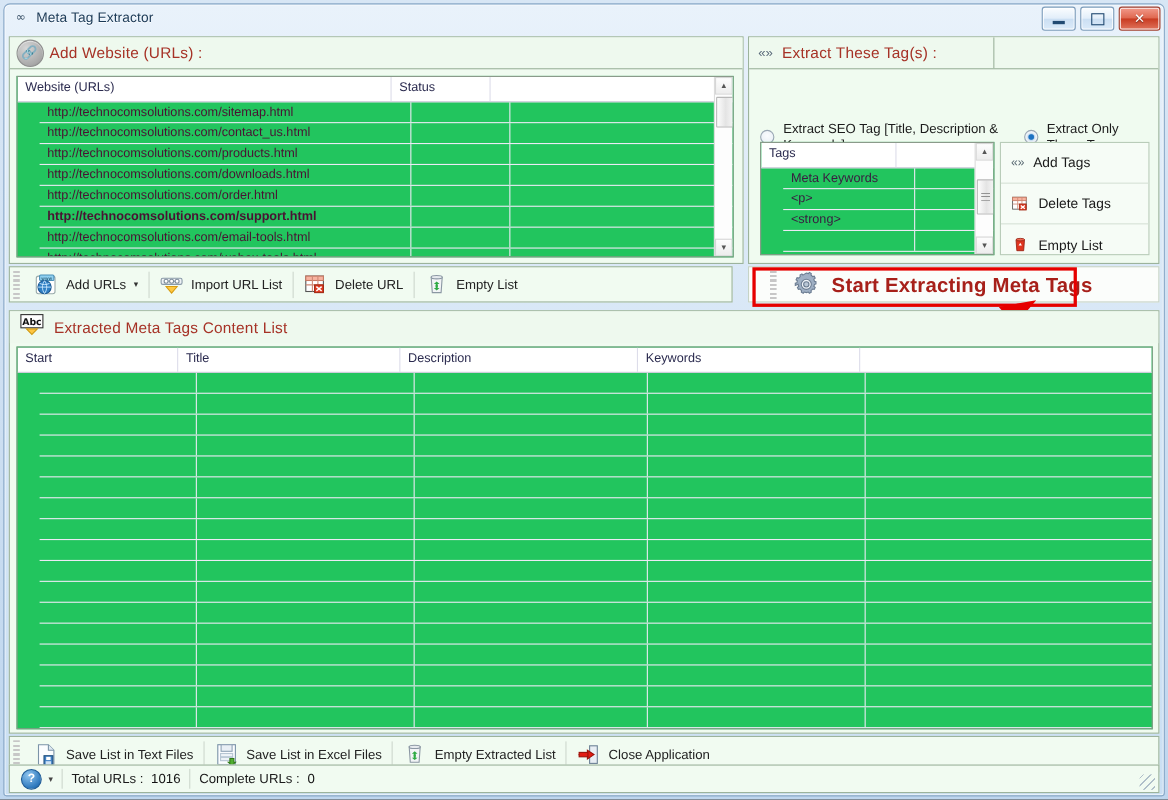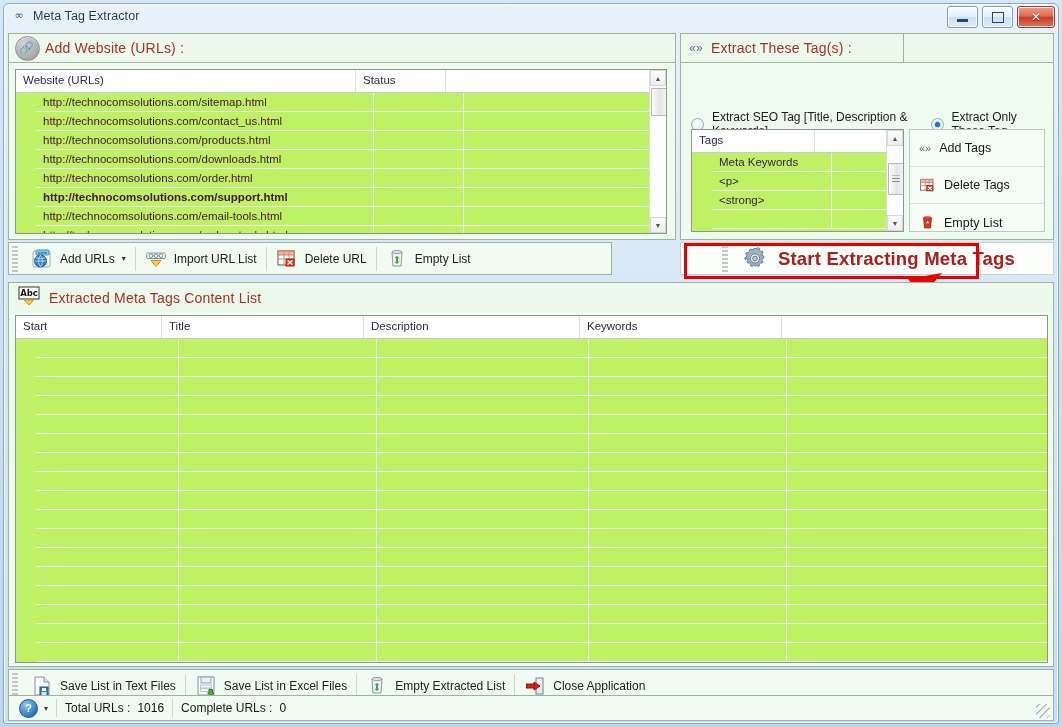--- a/index.html
+++ b/index.html
@@ -66,21 +66,21 @@
     font-size:14px;color:#a63226;letter-spacing:.2px;
   }
   .circ-icon{
     width:23px;height:23px;border-radius:50%;
     background:radial-gradient(circle at 35% 30%,#d6d6d6,#a9a9a9 70%,#8c8c8c);
     border:1px solid #8f8f8f;display:flex;align-items:center;justify-content:center;
     font-size:12px;color:#fff;box-shadow:inset 0 1px 1px rgba(255,255,255,.6);
   }
   
   .grid{
-    background:#bef264;border:1px solid #8a9a8a;box-sizing:border-box;
+    background:#22c55e;border:1px solid #8a9a8a;box-sizing:border-box;
     position:absolute;overflow:hidden;
   }
   .grid-head{
     display:flex;height:23px;background:#fff;border-bottom:1px solid #c9c9d8;
     box-sizing:border-box;
   }
   .gh{
     font-size:11.5px;color:#2b2b4f;padding:4px 0 0 7px;box-sizing:border-box;
     border-right:1px solid #ddddea;height:100%;
   }
@@ -146,21 +146,21 @@
   .sidebtn{
     display:flex;align-items:center;gap:8px;font-size:12.5px;color:#1a1a1a;
     height:37px;padding-left:9px;box-sizing:border-box;cursor:pointer;
     border-bottom:1px solid #d6e2d6;
   }
   .sidebtn:last-child{border-bottom:none;}
   
   .startbtn{
     position:absolute;display:flex;align-items:center;gap:10px;
     box-sizing:border-box;cursor:pointer;background:#fbfdfb;
-    border:1px solid #c6d3c6;padding-left:0;justify-content:center;
+    border:1px solid #c6d3c6;padding-left:16px;
   }
   .start-label{font-size:18.5px;color:#a7201a;font-weight:bold;letter-spacing:.2px;}
   .redbox{
     position:absolute;border:3px solid #e60000;box-sizing:border-box;
     pointer-events:none;
   }
   
   .statusbar{
     position:absolute;left:8px;bottom:6px;width:1046px;height:26px;
     border:1px solid #9cb39c;background:#f1fbf1;box-sizing:border-box;
@@ -267,21 +267,21 @@
             </div>
           </div>
         <div class="vscroll">
           <div class="sb-arrow">▲</div>
           <div class="sb-thumb" style="top:18px;height:26px;"></div>
           <div class="sb-arrow bot">▼</div>
         </div>
       </div>
     </div>
 
-    <div class="toolbar" style="left:0;top:212px;width:604px;height:33px;">
+    <div class="toolbar" style="left:0;top:212px;width:658px;height:33px;">
       <div class="grip"></div>
 
       <div class="tbtn">
         <span class="ico">
           <svg width="22" height="22" viewBox="0 0 22 22">
             <rect x="2" y="3" width="17" height="16" rx="2" fill="#fff" stroke="#9aa"></rect>
             <rect x="5" y="2" width="13" height="5" rx="1" fill="#8fd0f0" stroke="#4a90b8"></rect>
             <text x="11.5" y="6.2" font-size="4" text-anchor="middle" fill="#15465f" font-family="DejaVu Sans">www</text>
             <circle cx="9.5" cy="13" r="6" fill="#2f7fc4" stroke="#1c5a92"></circle>
             <path d="M3.6 13h11.8M9.5 7.2c2.6 3.4 2.6 8.2 0 11.6M9.5 7.2c-2.6 3.4-2.6 8.2 0 11.6" stroke="#cfeaff" fill="none" stroke-width=".8"></path>

